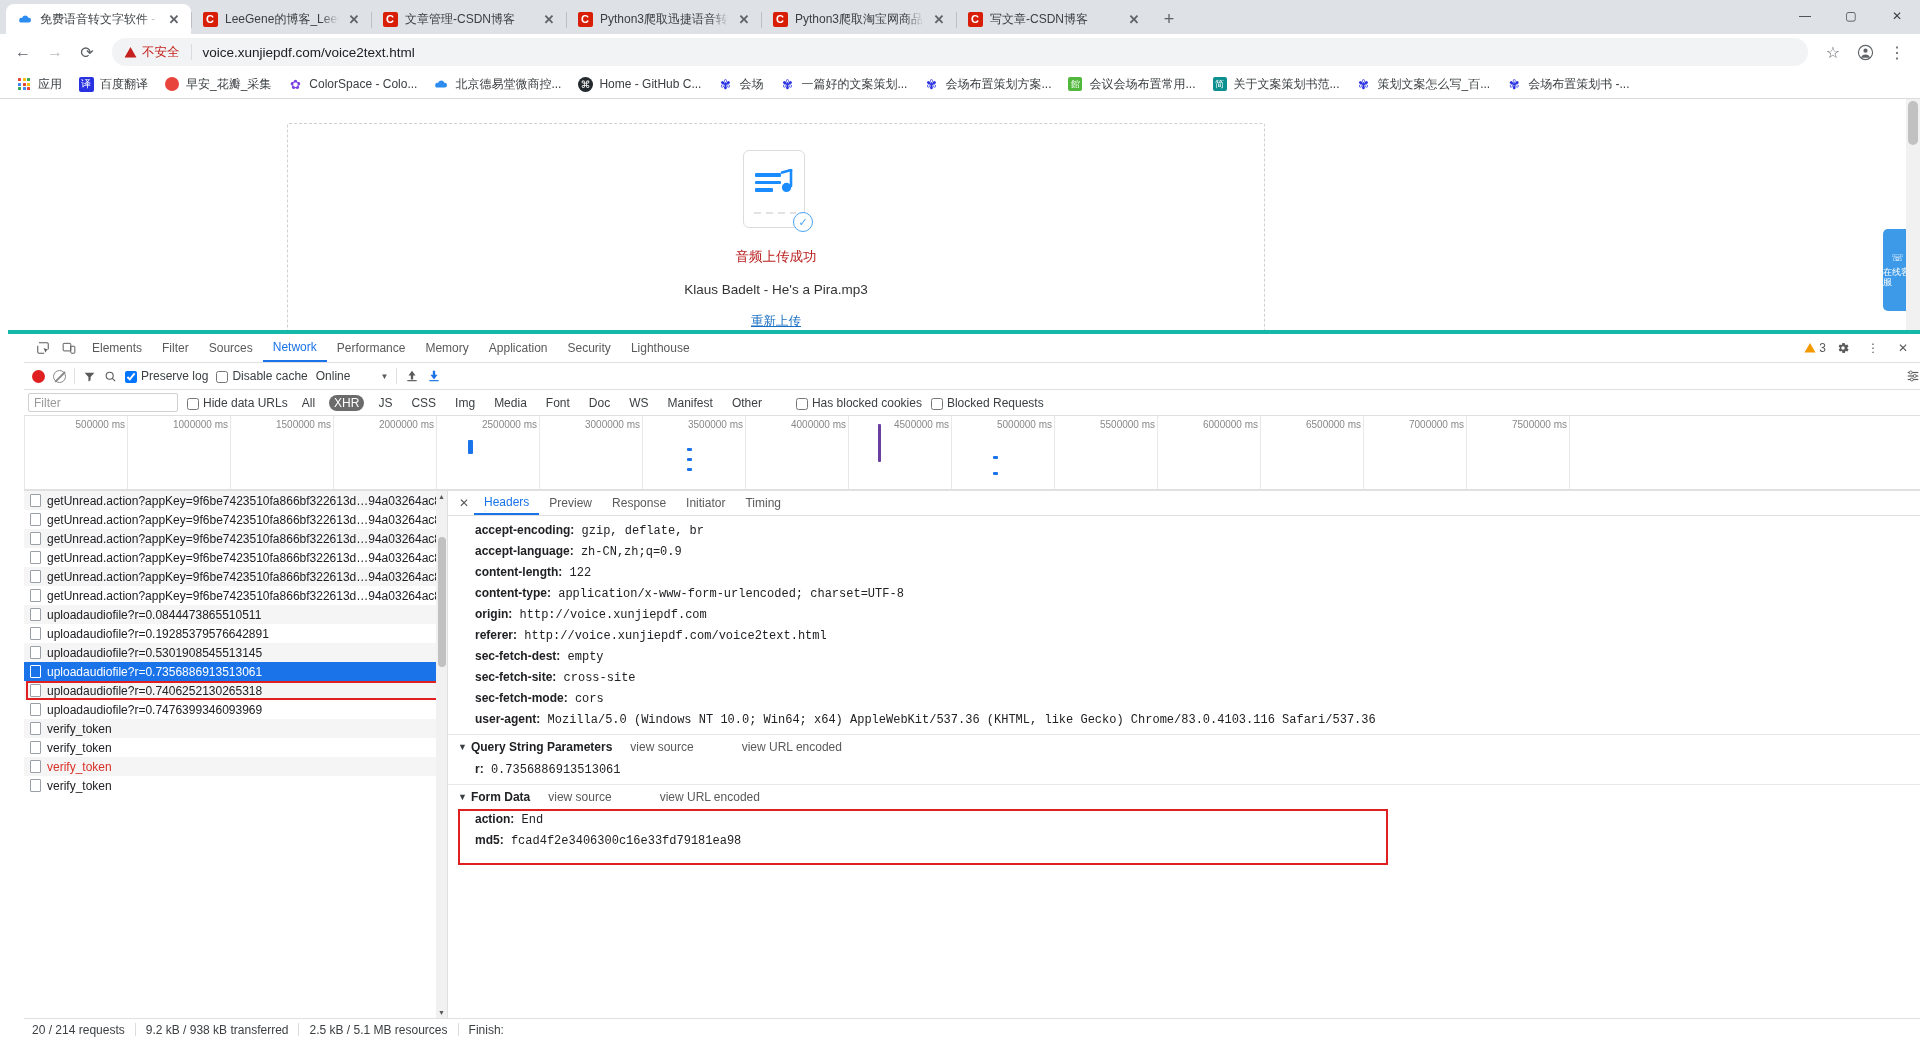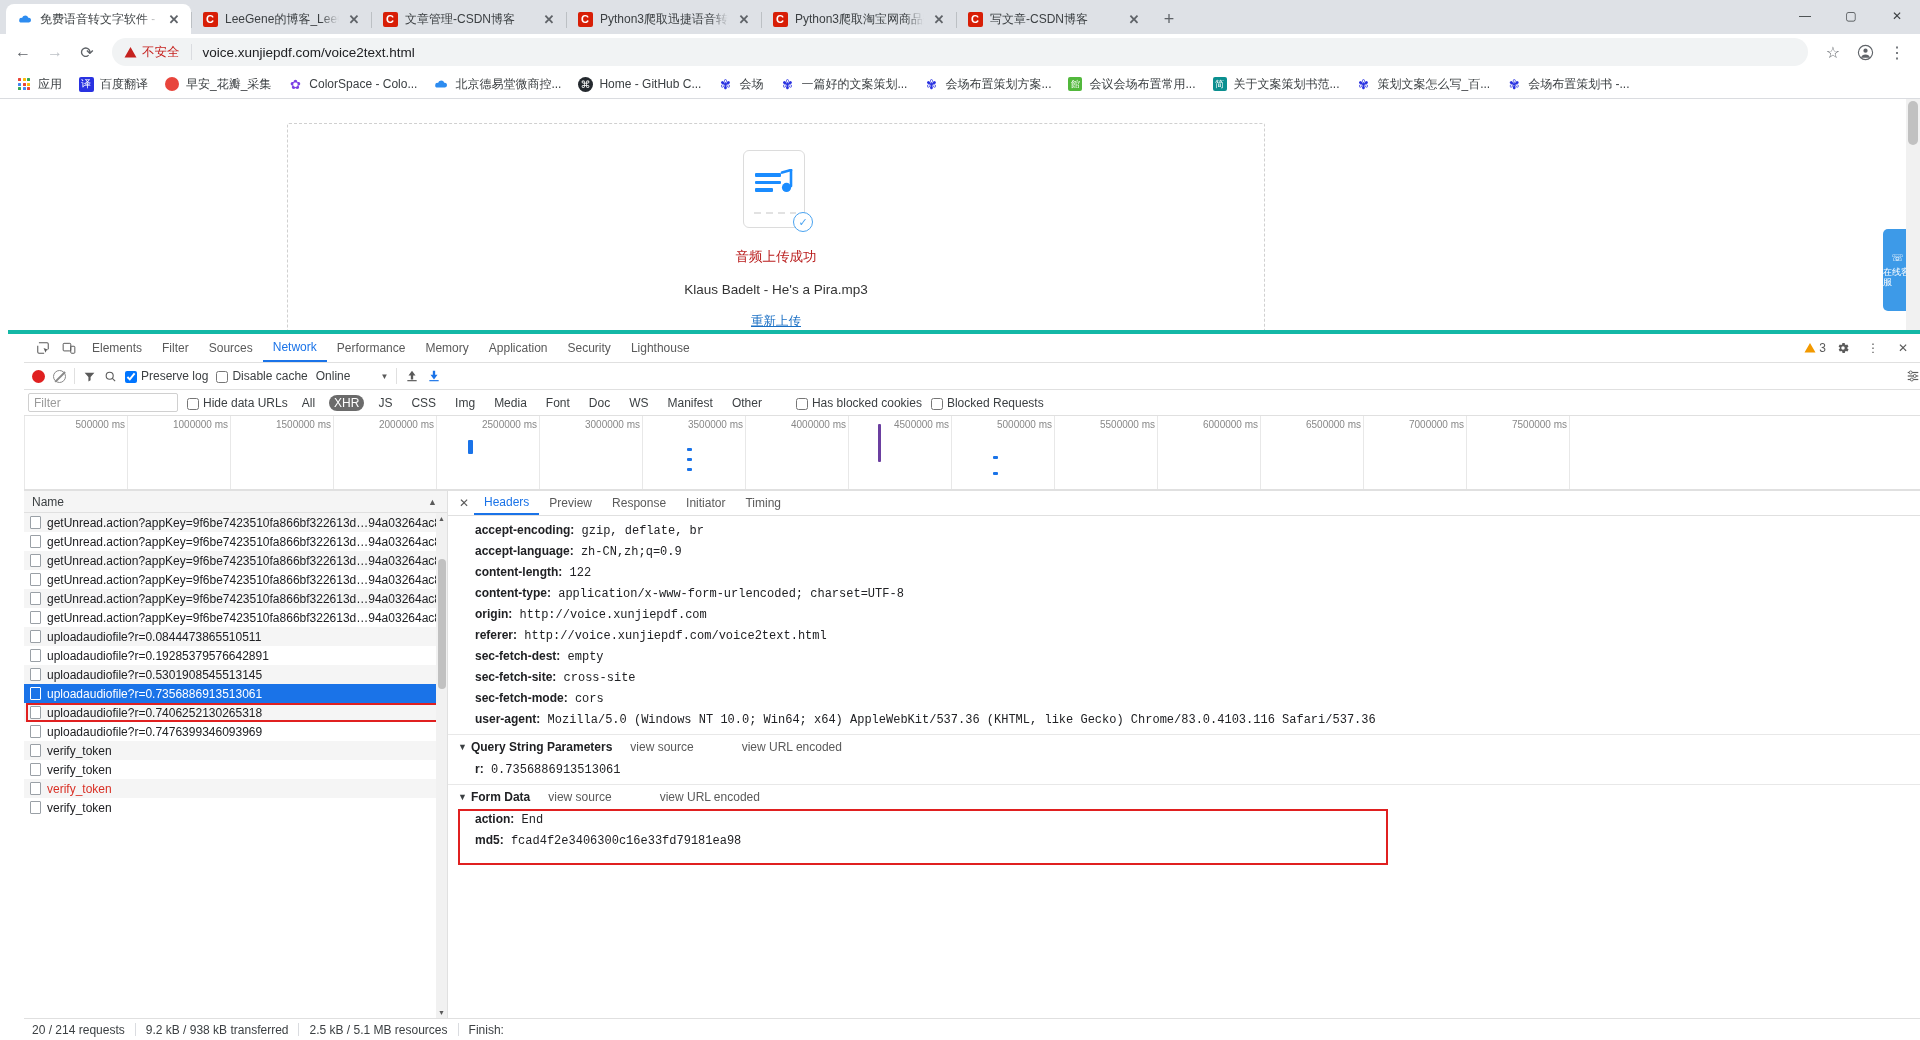--- a/index.html
+++ b/index.html
@@ -641,24 +641,20 @@
         <div class="ov-bar" style="left:663px;top:52px;height:3px;background:#1a73e8"></div>
         <div class="ov-bar" style="left:854px;top:8px;height:38px;background:#6b3fa0;width:3px"></div>
         <div class="ov-bar" style="left:969px;top:40px;height:3px;background:#1a73e8"></div>
         <div class="ov-bar" style="left:969px;top:56px;height:3px;background:#1a73e8"></div>
         <div class="ov-base"></div>
       </div>
 
       <div class="dt-main">
 
         <div class="req-list">
-          <div class="req-head">
-            <span>Name</span>
-            <span class="sortarrow">▲</span>
-          </div>
           <div class="req-rows">
             <div class="req-row alt">
                 <span class="doc-ico"></span>
                 <span>getUnread.action?appKey=9f6be7423510fa866bf322613d…94a03264ac89c584f00</span>
               </div>
             <div class="req-row">
                 <span class="doc-ico"></span>
                 <span>getUnread.action?appKey=9f6be7423510fa866bf322613d…94a03264ac89c584f00</span>
               </div>
             <div class="req-row alt">

